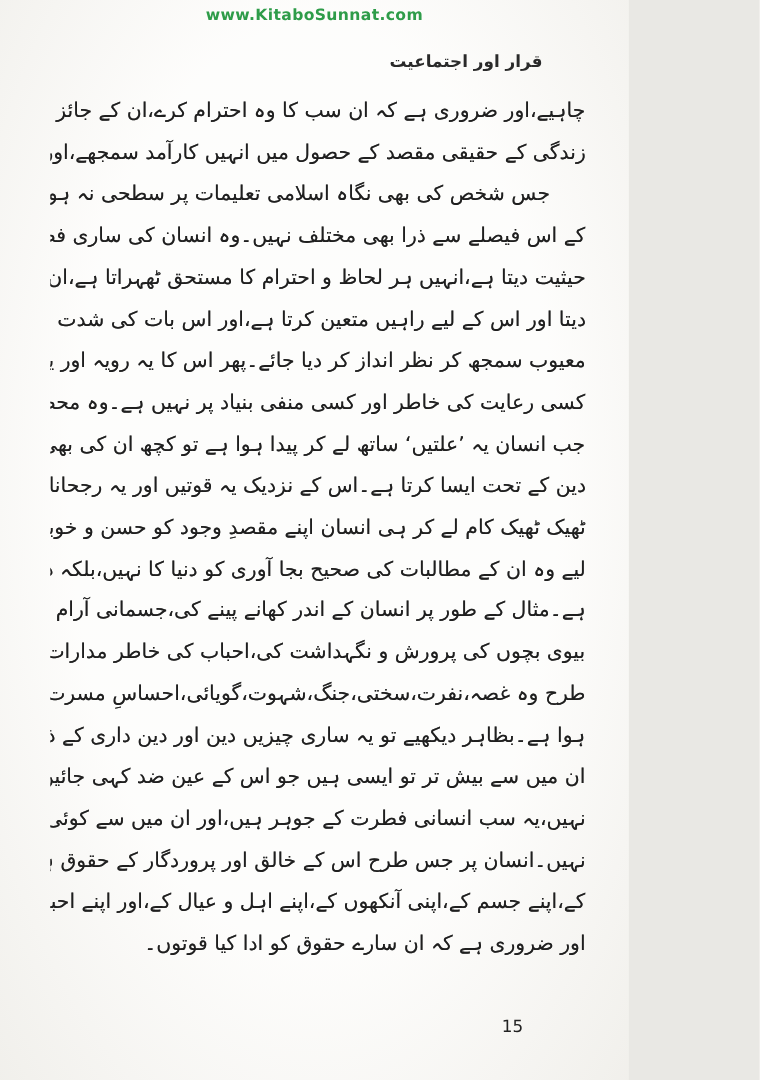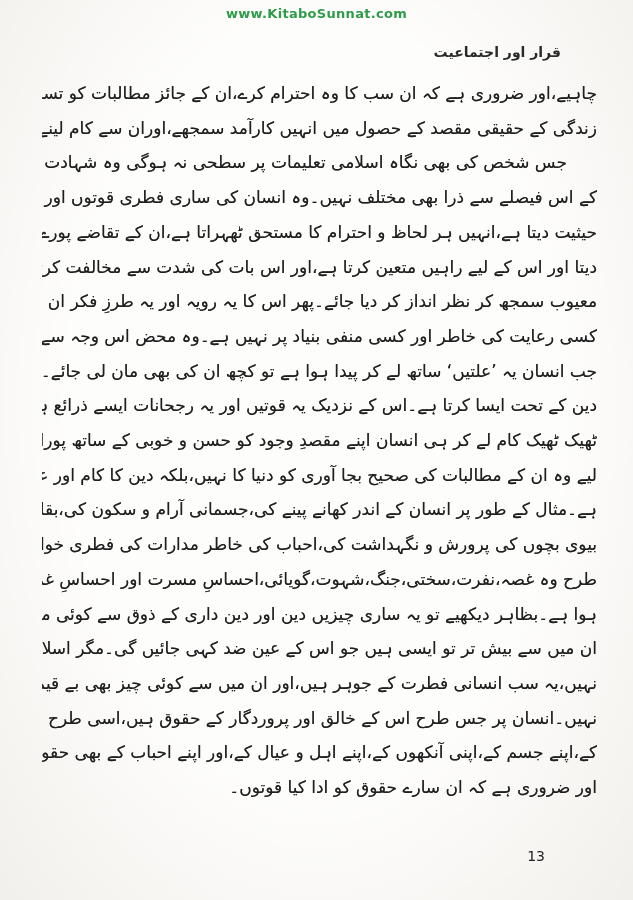--- a/index.html
+++ b/index.html
@@ -9,21 +9,21 @@
     --footer-green: #2fa04e;
   }
   * { margin: 0; padding: 0; box-sizing: border-box; }
   html, body { width: 633px; height: 900px; }
   body {
     background: #e9e8e4;
     font-family: "DejaVu Sans", "Liberation Sans", sans-serif;
   }
   .page {
     position: relative;
-    width: 633px;
+    width: 524px;
     height: 900px;
     background: var(--paper);
     background-image: radial-gradient(ellipse at 50% 45%, rgba(255,255,255,0.6) 55%, rgba(210,208,200,0.25) 100%);
     color: var(--ink);
     overflow: hidden;
   }
   .site-url {
     position: absolute;
     top: 6px;
     left: 0;
@@ -109,16 +109,16 @@
       <div class="line">بیوی بچوں کی پرورش و نگہداشت کی،احباب کی خاطر مدارات کی فطری خواہشیں موجود ہیں۔اسی</div>
       <div class="line">طرح وہ غصہ،نفرت،سختی،جنگ،شہوت،گویائی،احساسِ مسرت اور احساسِ غم کی قوتیں لے کر پیدا</div>
       <div class="line">ہوا ہے۔بظاہر دیکھیے تو یہ ساری چیزیں دین اور دین داری کے ذوق سے کوئی میل نہیں کھاتیں،بلکہ</div>
       <div class="line">ان میں سے بیش تر تو ایسی ہیں جو اس کے عین ضد کہی جائیں گی۔مگر اسلام کہتا ہے کہ ——— —</div>
       <div class="line">نہیں،یہ سب انسانی فطرت کے جوہر ہیں،اور ان میں سے کوئی چیز بھی بے قیمت یا بلا ضرورت</div>
       <div class="line">نہیں۔انسان پر جس طرح اس کے خالق اور پروردگار کے حقوق ہیں،اسی طرح اس کے اپنے نفس</div>
       <div class="line">کے،اپنے جسم کے،اپنی آنکھوں کے،اپنے اہل و عیال کے،اور اپنے احباب کے بھی حقوق ہیں،</div>
       <div class="line end">اور ضروری ہے کہ ان سارے حقوق کو ادا کیا قوتوں۔</div>
     </div>
 
-  <div class="page-number" dir="rtl" lang="ur">13</div>
+  <div class="page-number" dir="rtl" lang="ur">15</div>
 
 
 </div>
 
 </body></html>

